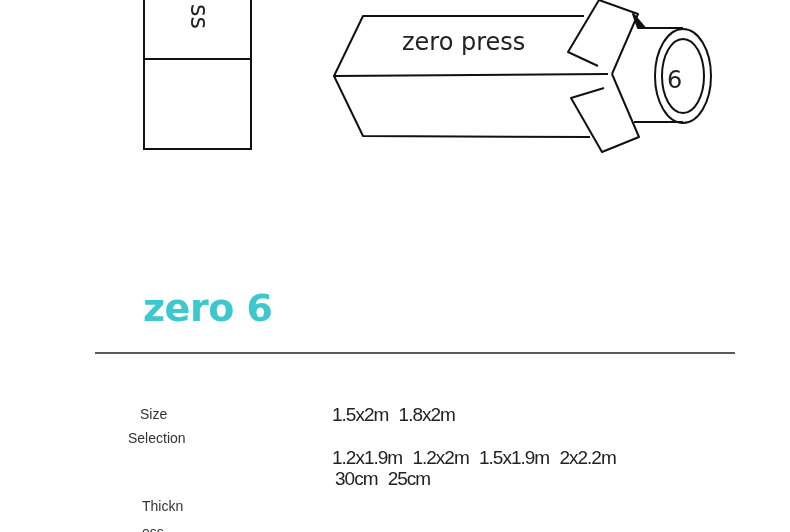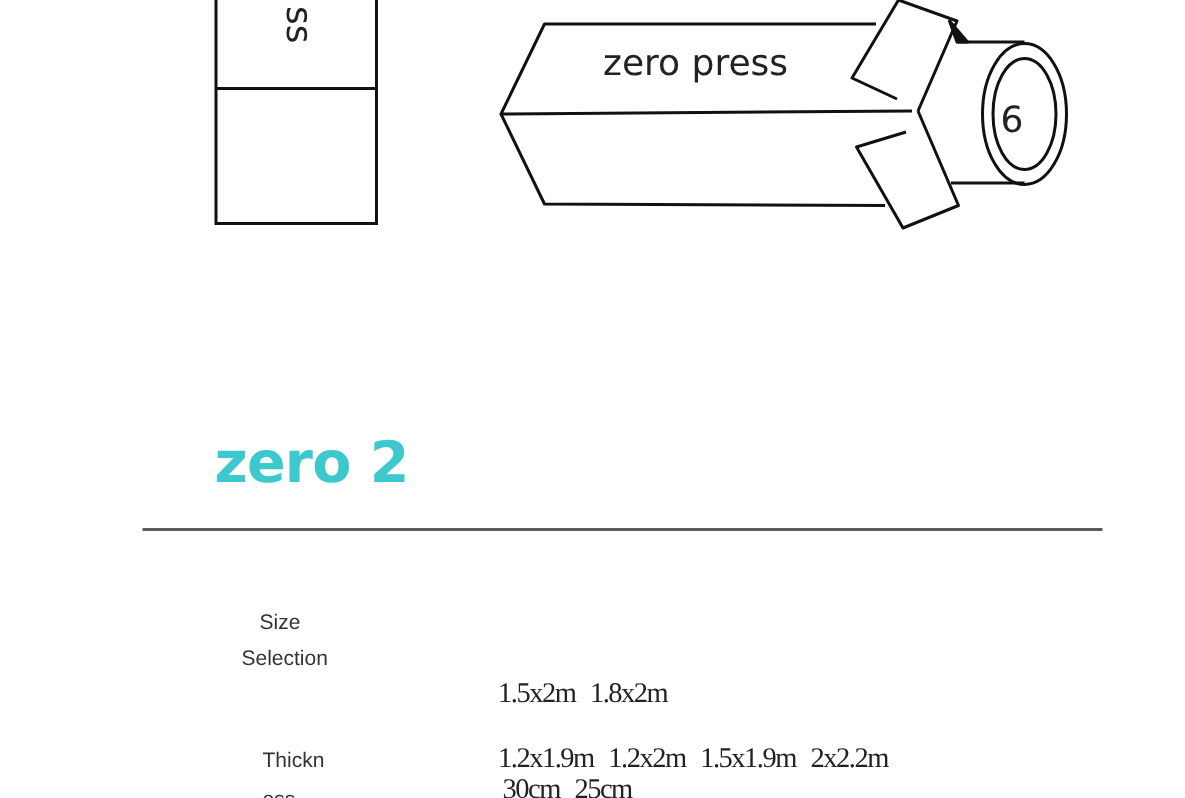--- a/index.html
+++ b/index.html
@@ -1,22 +1,22 @@
 <!DOCTYPE html>
 <html><head>
 <meta charset="utf-8">
 <style>
   html, body { margin:0; padding:0; background:#ffffff; }
   body { width:790px; height:532px; position:relative; overflow:hidden; font-family:"Liberation Sans", sans-serif; color:#222; }
   .abs { position:absolute; }
   .diagram-svg { position:absolute; left:0; top:0; }
   .title { left:143px; top:284px; font-family:"DejaVu Sans", sans-serif; font-weight:bold; font-size:38px; color:#3cc8cc; letter-spacing:-0.5px; line-height:48px; }
   .rule { left:95px; top:352px; width:640px; height:2px; background:#5a5a5a; }
-  .label { font-size:14px; color:#333; line-height:16px;margin-left:33px; }
-  .value { font-family:Liberation Serif, serif; font-size:19px; color:#222; letter-spacing:-1px; word-spacing:6px; white-space:nowrap;margin-top:48px; }
+  .label { font-size:14px; color:#333; line-height:16px; }
+  .value { font-family:Liberation Sans, sans-serif; font-size:19px; color:#222; letter-spacing:-1px; word-spacing:6px; white-space:nowrap; }
   .press-label { font-family:"DejaVu Sans", sans-serif; font-size:24px; fill:#222; }
 </style>
 </head>
 <body>
 
 <svg class="diagram-svg" width="790" height="200" viewBox="0 0 790 200">
 
   <g fill="none" stroke="#111" stroke-width="2">
     <rect x="144" y="-4" width="107" height="153"></rect>
     <line x1="144" y1="59" x2="251" y2="59"></line>
@@ -37,21 +37,21 @@
 
     <line x1="638" y1="28" x2="683" y2="28"></line>
     <line x1="634" y1="122" x2="683" y2="122"></line>
     <ellipse cx="683" cy="76" rx="28" ry="47"></ellipse>
     <ellipse cx="683" cy="76" rx="21" ry="37"></ellipse>
   </g>
   <text x="402" y="50" class="press-label">zero press</text>
   <text x="667" y="88" class="press-label" font-size="30">6</text>
 </svg>
 
-<div class="abs title">zero 2</div>
+<div class="abs title">zero 6</div>
 <div class="abs rule"></div>
 
 <div class="abs label" style="left:140px; top:406px;">Size</div>
 <div class="abs label" style="left:128px; top:430px;">Selection</div>
 <div class="abs value" style="left:332px; top:404px;">1.5x2m  1.8x2m</div>
 <div class="abs value" style="left:332px; top:447px;text-align:right;">1.2x1.9m  1.2x2m  1.5x1.9m  2x2.2m</div>
 
 <div class="abs label" style="left:142px; top:500px; line-height:13px;">Thickn</div>
 <div class="abs label" style="left:142px; top:526px; line-height:13px;">ess</div>
 <div class="abs value" style="left:335px; top:468px;">30cm  25cm</div>

